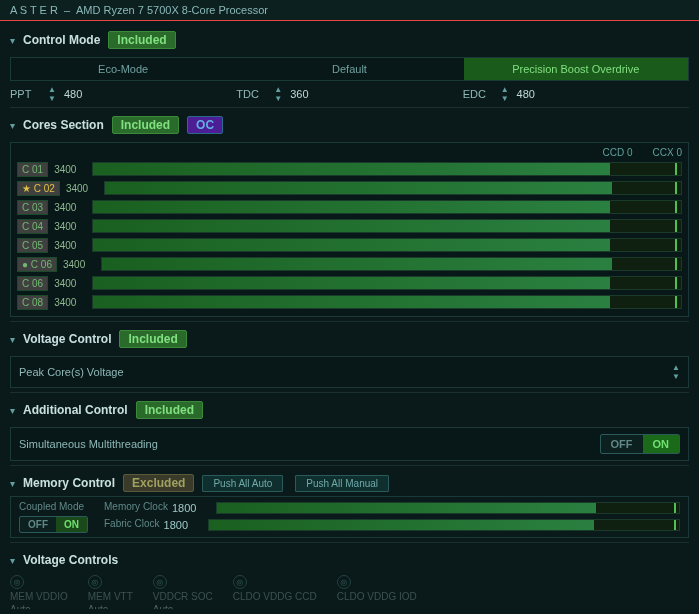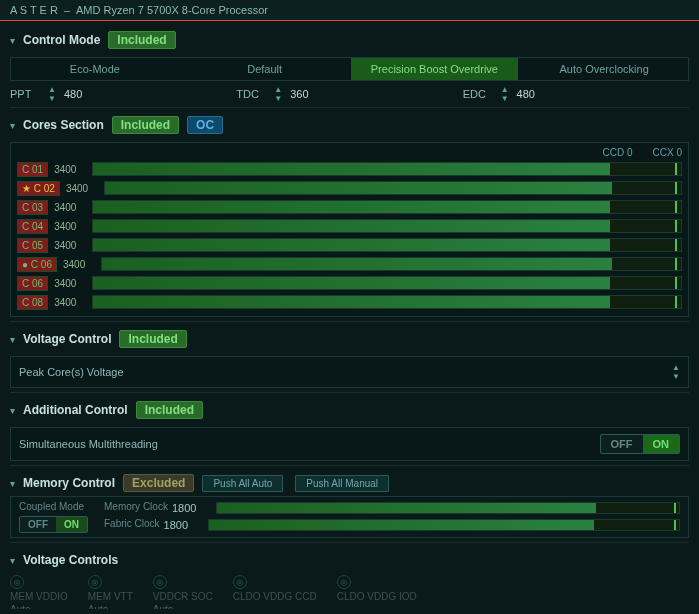--- a/index.html
+++ b/index.html
@@ -49,21 +49,21 @@
       background: #2a6a2a;
       color: #80e080;
       border: 1px solid #3a8a3a;
     }
     .badge-excluded {
       background: #3a3a2a;
       color: #a0a060;
       border: 1px solid #5a5a3a;
     }
     .badge-oc {
-      background: #0c4a6e;
+      background: #4c1d95;
       color: #60b0e0;
       border: 1px solid #2a6a8a;
     }
     .chevron {
       color: #60a0a0;
       font-size: 10px;
     }
     
     .control-mode-buttons {
       display: flex;
@@ -135,21 +135,21 @@
       align-items: center;
       gap: 6px;
       margin: 1px 0;
       height: 18px;
     }
     .core-label {
       font-size: 10px;
       color: #70b870;
       min-width: 30px;
       padding: 1px 4px;
-      background: #7f1d1d;
+      background: #404040;
       border: 1px solid #1a4a2a;
       text-align: center;
     }
     .core-value {
       font-size: 10px;
       color: #90b890;
       min-width: 32px;
     }
     .core-bar-container {
       flex: 1;
@@ -372,21 +372,20 @@
   <div class="section-header">
     <span class="chevron">▾</span>
     <span class="section-title">Control Mode</span>
     <span class="badge badge-included">Included</span>
   </div>
 
   <div class="control-mode-buttons">
     <button class="mode-btn">Eco-Mode</button>
     <button class="mode-btn">Default</button>
     <button class="mode-btn active">Precision Boost Overdrive</button>
-    <button class="mode-btn">Auto Overclocking</button>
   </div>
 
   <div class="ppt-row">
     <div class="ppt-group">
       <span class="ppt-label">PPT</span>
       <div class="ppt-spinners">
         <span>▲</span>
         <span>▼</span>
       </div>
       <span class="ppt-value">480</span>

